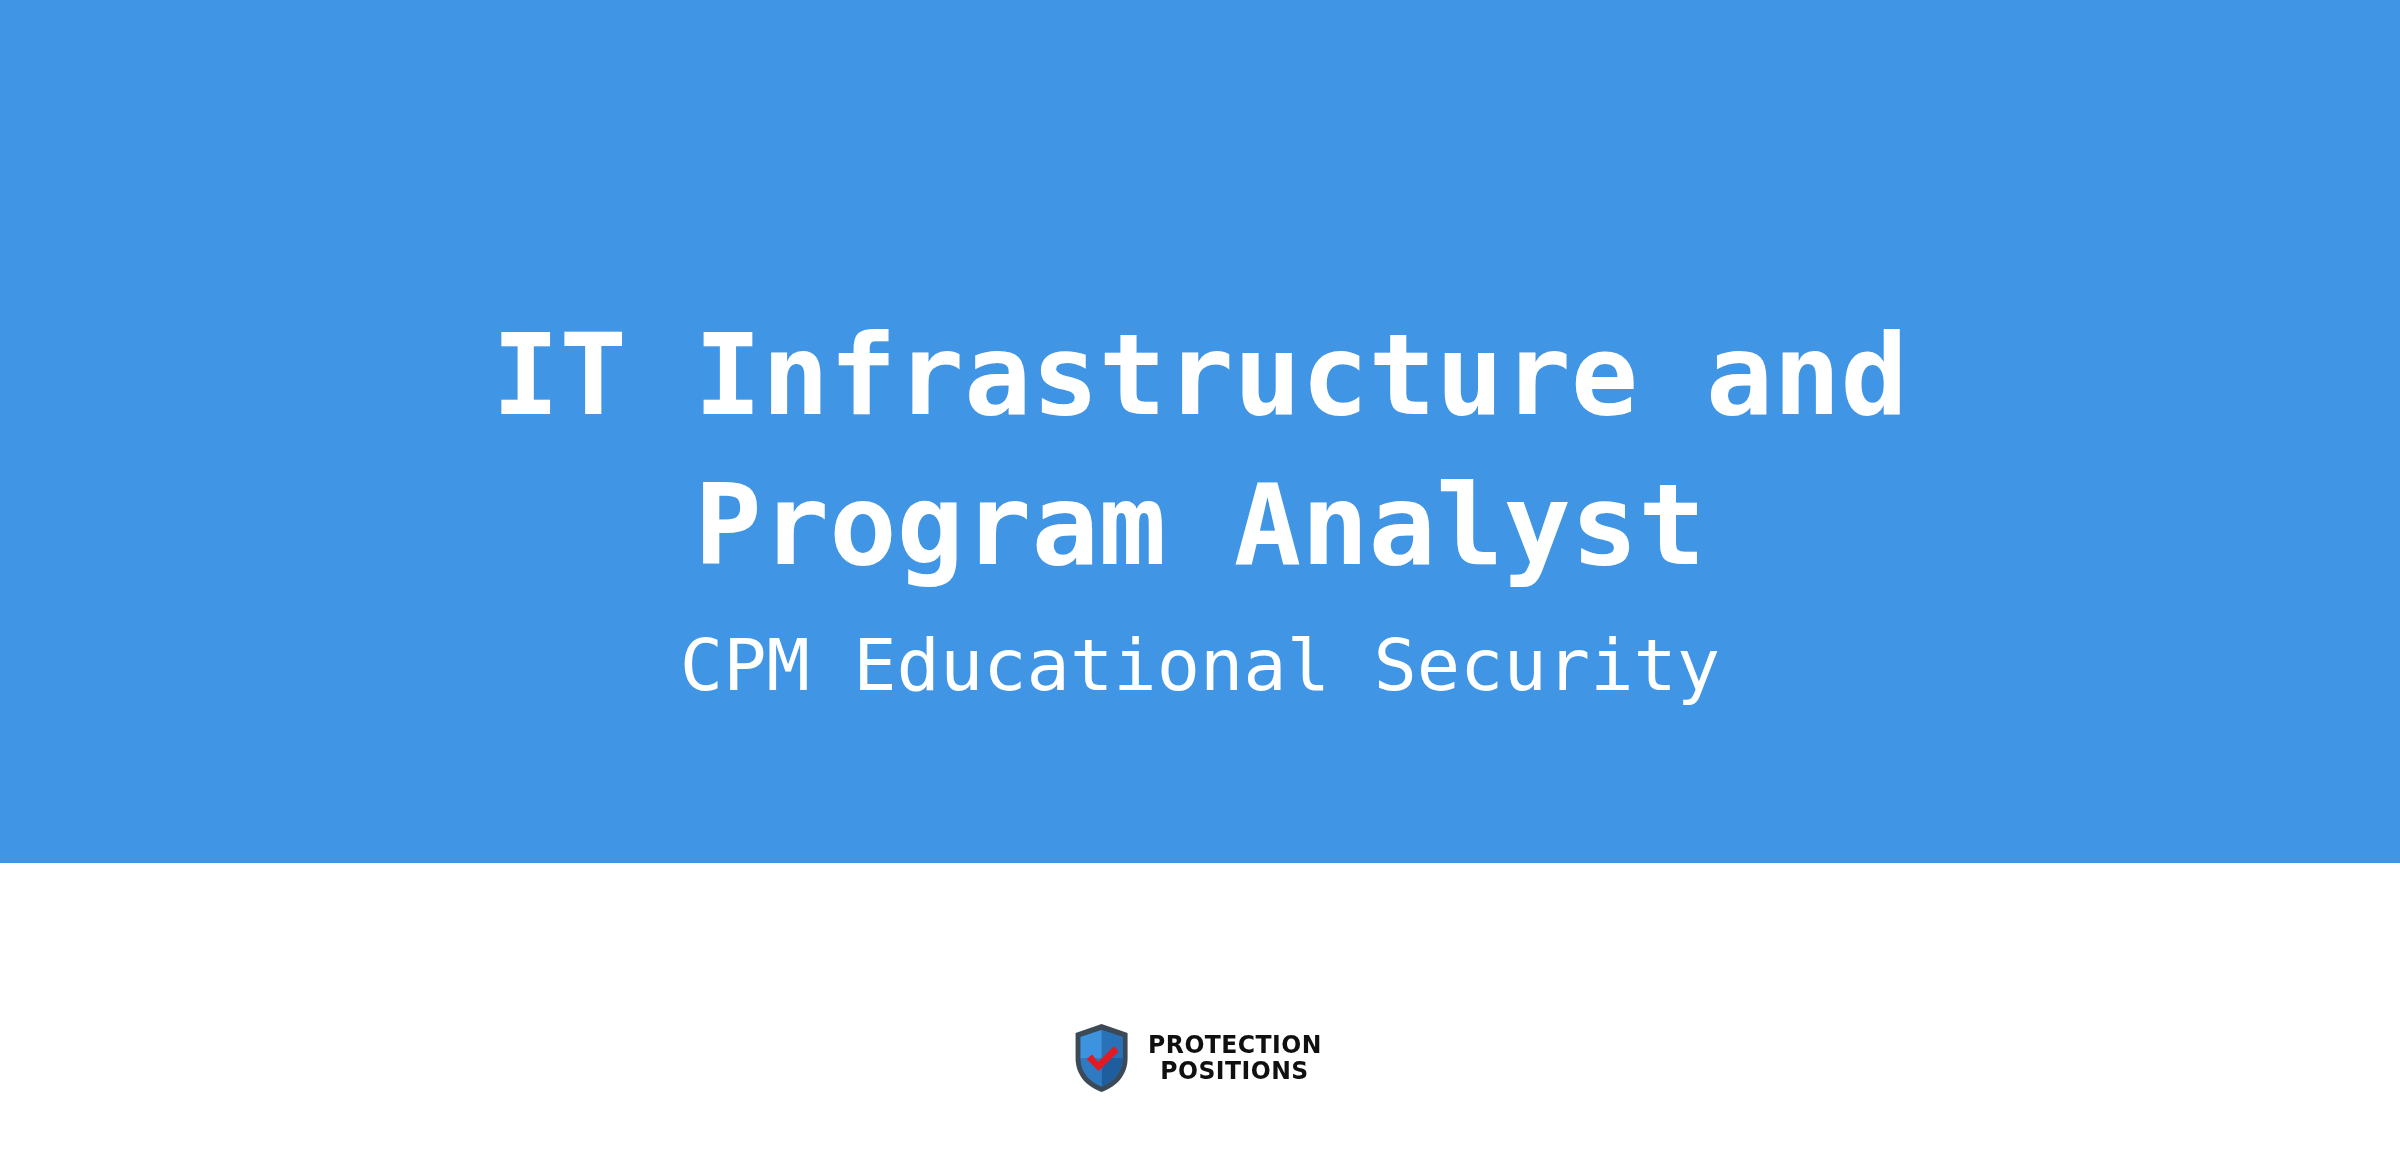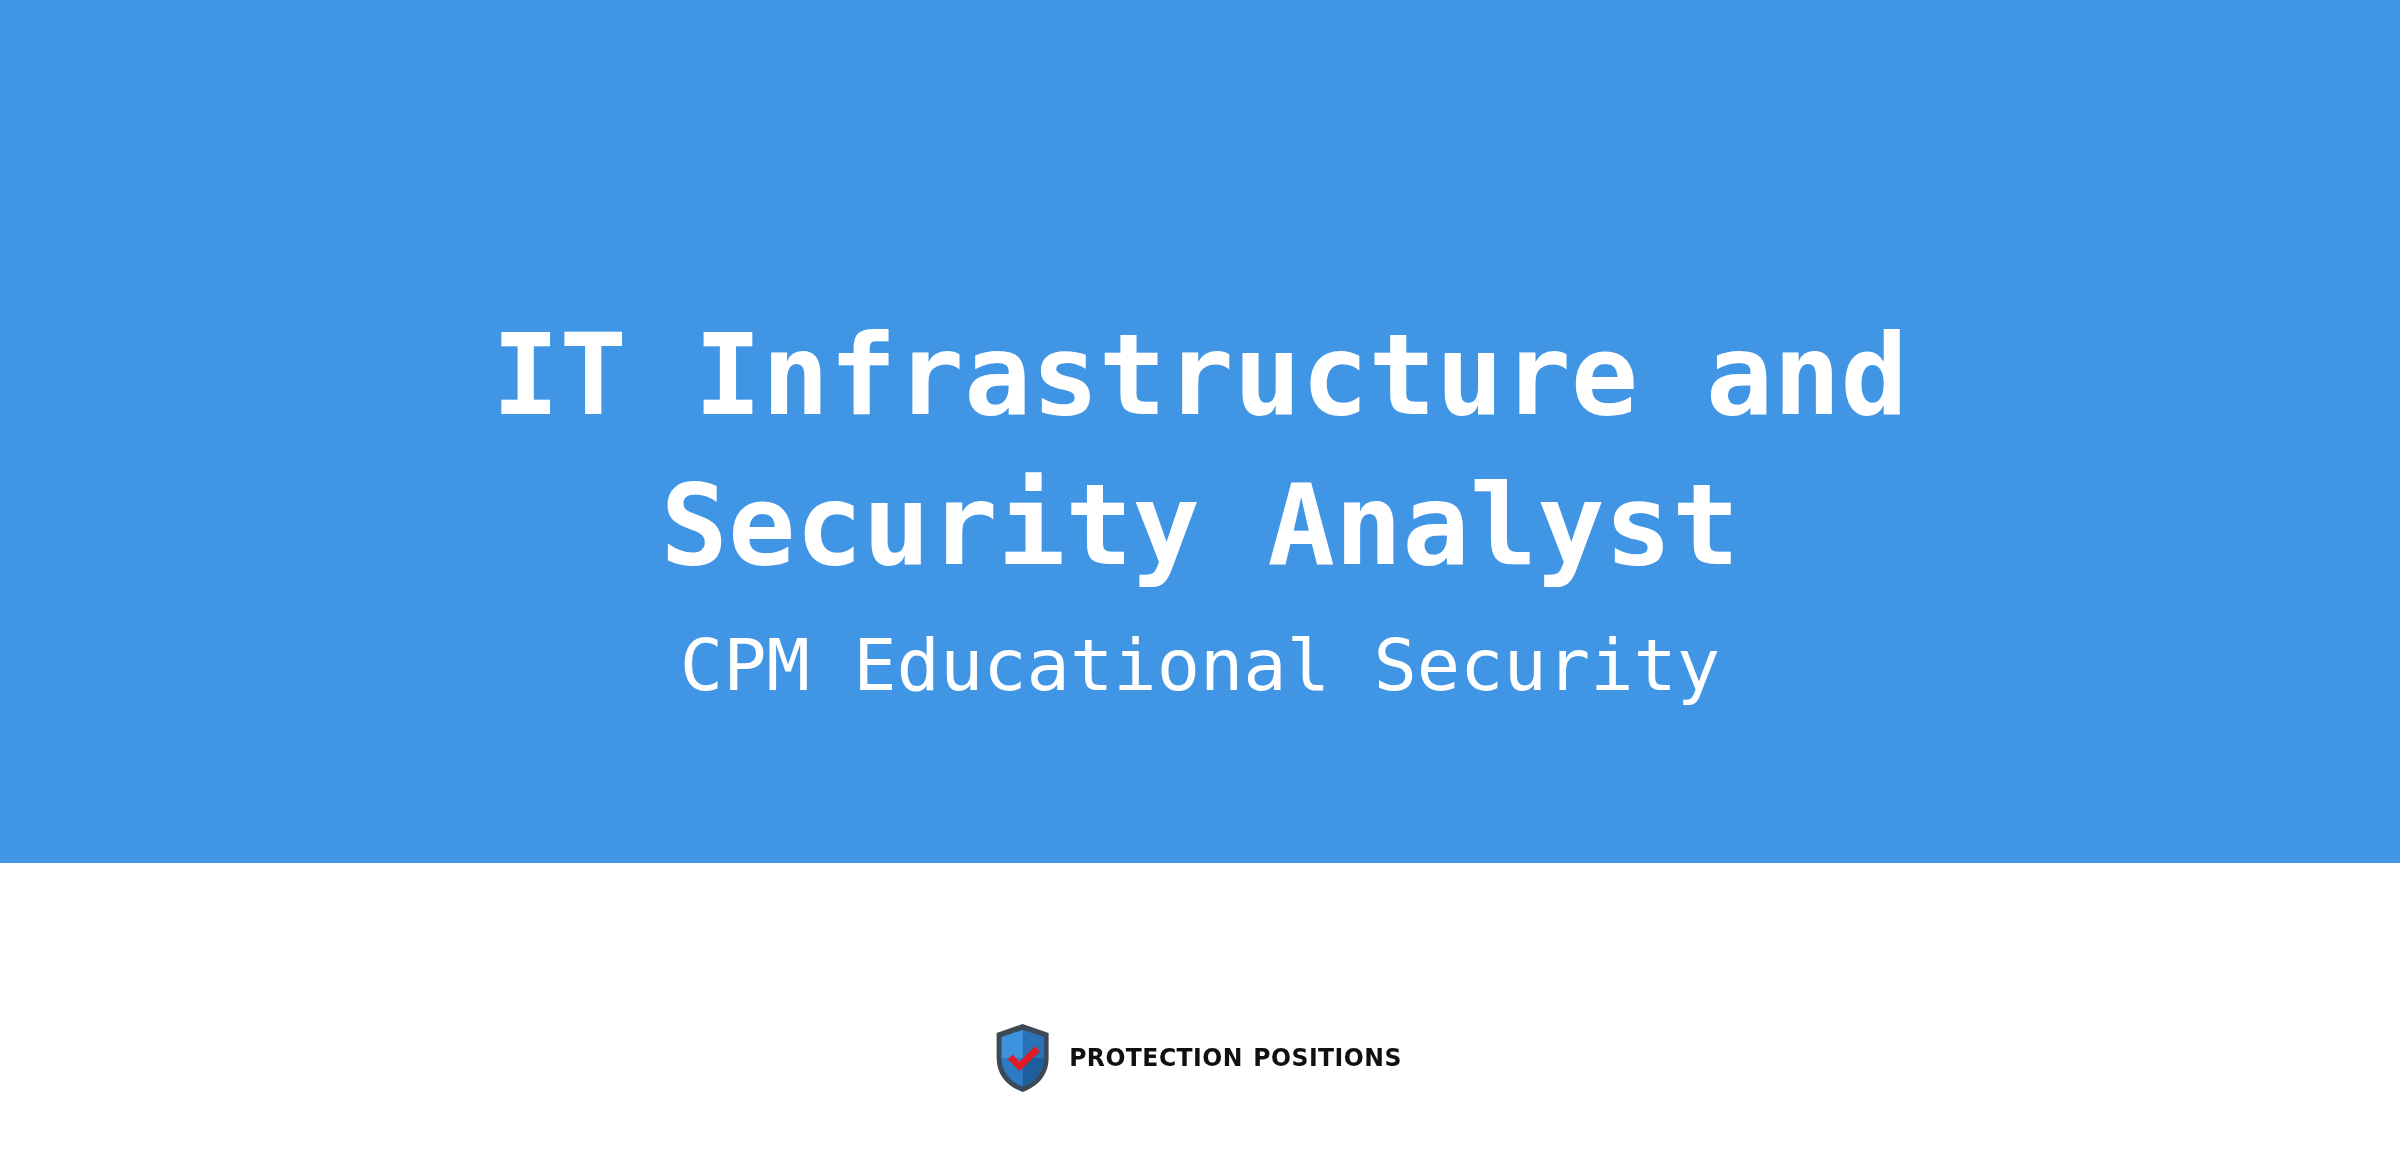--- a/index.html
+++ b/index.html
@@ -71,22 +71,22 @@
 
   #shield-icon {
     width: 58px;
     height: 72px;
     display: block;
     flex: 0 0 auto;
   }
 
   #logo-wordmark {
     display: flex;
-    flex-direction: row;
-    align-items: flex-end;
+    flex-direction: column;
+    align-items: center;
     justify-content: center;
     line-height: 1.06;
   }
 
   .wordmark-line {
     font-family: "DejaVu Sans", "Liberation Sans", sans-serif;
     font-weight: bold;
     color: #101010;
     font-size: 25px;
     letter-spacing: 0.5px;
@@ -94,21 +94,21 @@
     white-space: pre;
   }
 </style>
 </head>
 <body>
 
 <div id="slide">
 
   <div id="title-block">
     <div class="title-line">IT Infrastructure and</div>
-    <div class="title-line">Security Analyst</div>
+    <div class="title-line">Program Analyst</div>
     <div id="subtitle">CPM Educational Security</div>
   </div>
 
   <div id="logo">
 
     <svg id="shield-icon" viewBox="0 0 58 72">
 
       <path d="M29 2 L55 11 L55 36 C55 54 43 65 29 70 C15 65 3 54 3 36 L3 11 Z" fill="#3C4A57"></path>
 
       <path d="M29 8 L50 15 L50 36 C50 51 40 60 29 64.5 C18 60 8 51 8 36 L8 15 Z" fill="#2E7BC4"></path>

